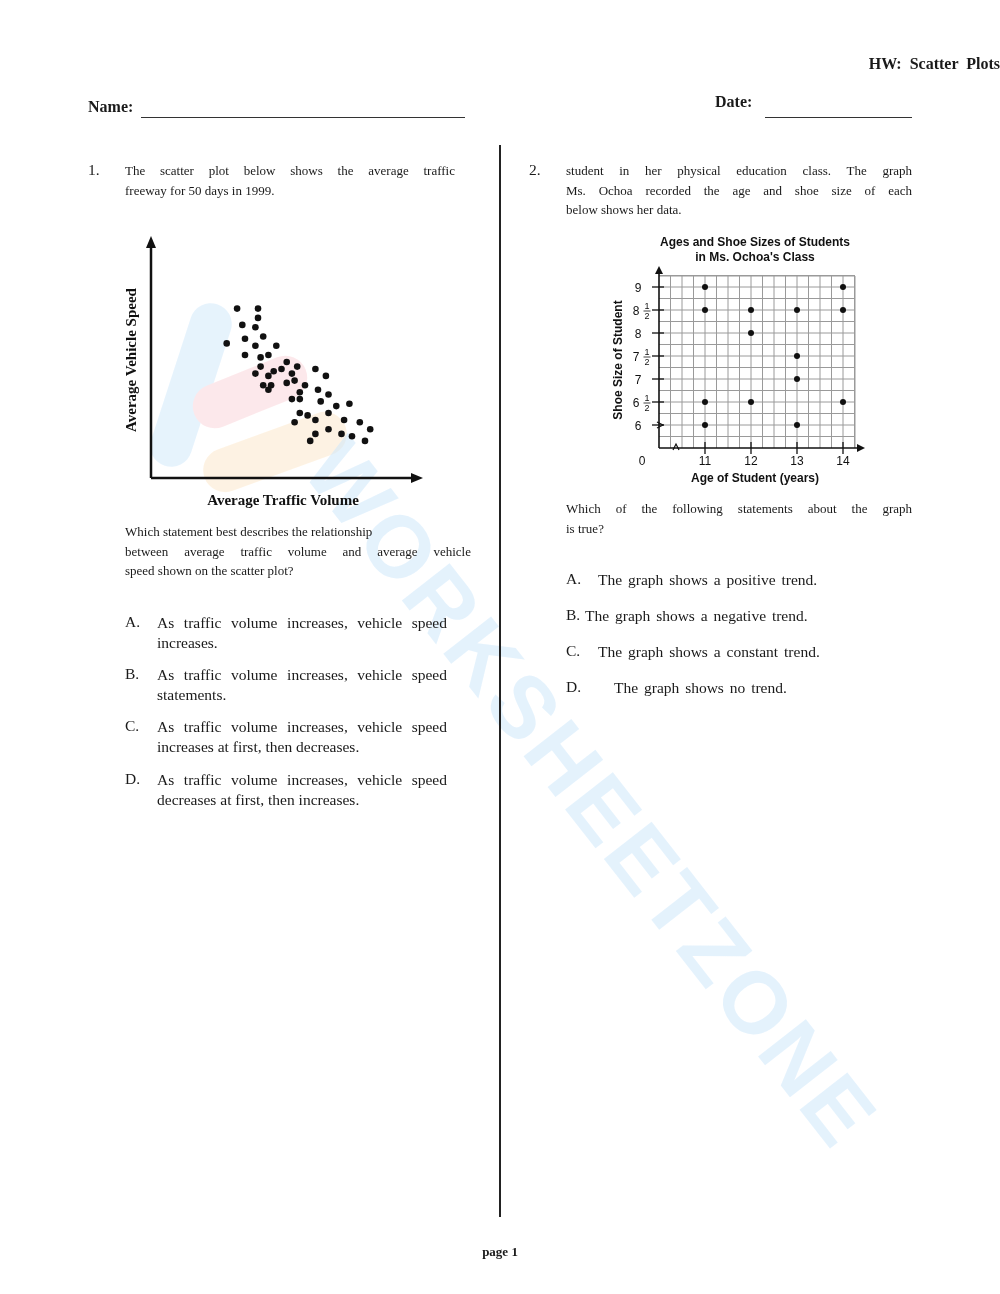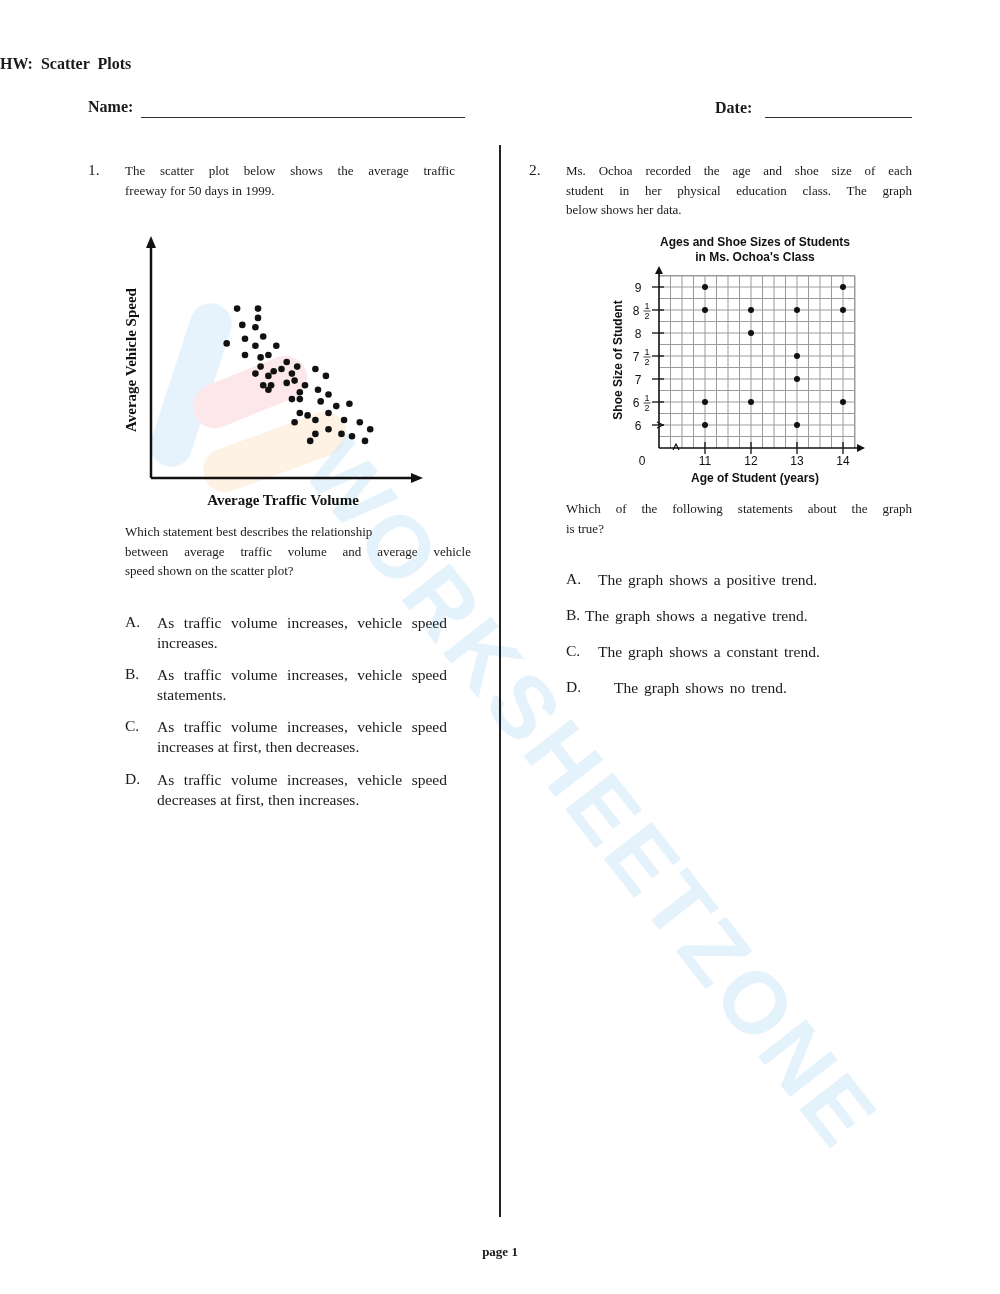--- a/index.html
+++ b/index.html
@@ -1,19 +1,19 @@
 <!DOCTYPE html>
 <html><head>
 <meta charset="utf-8">
 <style>
   html, body { margin: 0; padding: 0; background: #ffffff; }
   body { width: 1000px; height: 1294px; position: relative; overflow: hidden;
          font-family: "Liberation Serif", "DejaVu Serif", serif; color: #1a1a1a; }
   .abs { position: absolute; }
-  .title { left: 0; width: 1000px; top: 55px; text-align: left; font-weight: bold; font-size: 16px; word-spacing: 4px; }
+  .title { left: 0; width: 1000px; top: 55px; text-align: right; font-weight: bold; font-size: 16px; word-spacing: 4px; }
   .label-bold { font-weight: bold; font-size: 16px; }
   .line { border-bottom: 1px solid #333; height: 0; }
   .divider { left: 499px; top: 145px; width: 2px; height: 1072px; background: #222; }
   .qnum { font-size: 15.5px; }
   .para { font-size: 13px; line-height: 19.5px; text-align: justify; }
   .opt-letter { font-size: 15.5px; }
   .opt-text { font-size: 15.5px; line-height: 19.5px; text-align: justify; font-family: Liberation Serif, serif; }
   .footer { left: 0; width: 1000px; top: 1244px; text-align: center; font-weight: bold; font-size: 13px; }
   .watermark { pointer-events: none; }
   svg text.sans { font-family: "Liberation Sans", "DejaVu Sans", sans-serif; }
@@ -28,21 +28,21 @@
     <rect x="190" y="370" width="120" height="44" rx="22" fill="#fbd3d8" transform="rotate(-22 250 392)"></rect>
     <rect x="200" y="430" width="150" height="44" rx="22" fill="#fde7c8" transform="rotate(-20 275 452)"></rect>
   </g>
   <text x="0" y="0" font-family="Liberation Sans, DejaVu Sans, sans-serif" font-weight="bold" font-size="88" fill="#cfe8fb" opacity="0.55" transform="translate(300 470) rotate(52)" letter-spacing="4" id="wm-text">WORKSHEETZONE</text>
 </svg>
 
 <div class="abs title">HW:  Scatter  Plots</div>
 
 <div class="abs label-bold" style="left:88px;top:98px">Name:</div>
 <div class="abs line" style="left:141px;top:117px;width:324px"></div>
-<div class="abs label-bold" style="left:715px;top:99px">Date:</div>
+<div class="abs label-bold" style="left:715px;top:93px">Date:</div>
 <div class="abs line" style="left:765px;top:117px;width:147px"></div>
 
 <div class="abs divider"></div>
 
 <div class="abs qnum" style="left:88px;top:161px">1.</div>
 <div class="abs para" style="left:125px;top:161px;width:330px">
   <div style="text-align-last:justify">The scatter plot below shows the average traffic</div>
   <div>freeway for 50 days in 1999.</div>
 </div>
 
@@ -140,22 +140,22 @@
     <span class="opt-letter abs" style="left:0;top:0">D.</span>
     <div class="opt-text abs" style="left:32px;top:0;width:290px">
       <div style="text-align-last:justify">As traffic volume increases, vehicle speed</div>
       <div>decreases at first, then increases.</div>
     </div>
   </div>
 </div>
 
 <div class="abs qnum" style="left:529px;top:161px">2.</div>
 <div class="abs para" style="left:566px;top:161px;width:346px">
+  <div style="text-align-last:justify">student in her physical education class.  The graph</div>
   <div style="text-align-last:justify">Ms. Ochoa recorded the age and shoe size of each</div>
-  <div style="text-align-last:justify">student in her physical education class.  The graph</div>
   <div>below shows her data.</div>
 </div>
 
 <svg class="abs" style="left:600px;top:228px" width="280" height="265" id="chart2">
   <text class="sans" id="c2-title1" x="155" y="18" font-size="12" font-weight="bold" fill="#111" text-anchor="middle">Ages and Shoe Sizes of Students</text>
   <text class="sans" id="c2-title2" x="155" y="33" font-size="12" font-weight="bold" fill="#111" text-anchor="middle">in Ms. Ochoa's Class</text>
   <g id="c2-grid" stroke="#9a9a9a" stroke-width="1">
       <line x1="70.5" y1="48" x2="70.5" y2="220"></line>
       <line x1="82" y1="48" x2="82" y2="220"></line>
       <line x1="93.5" y1="48" x2="93.5" y2="220"></line>

